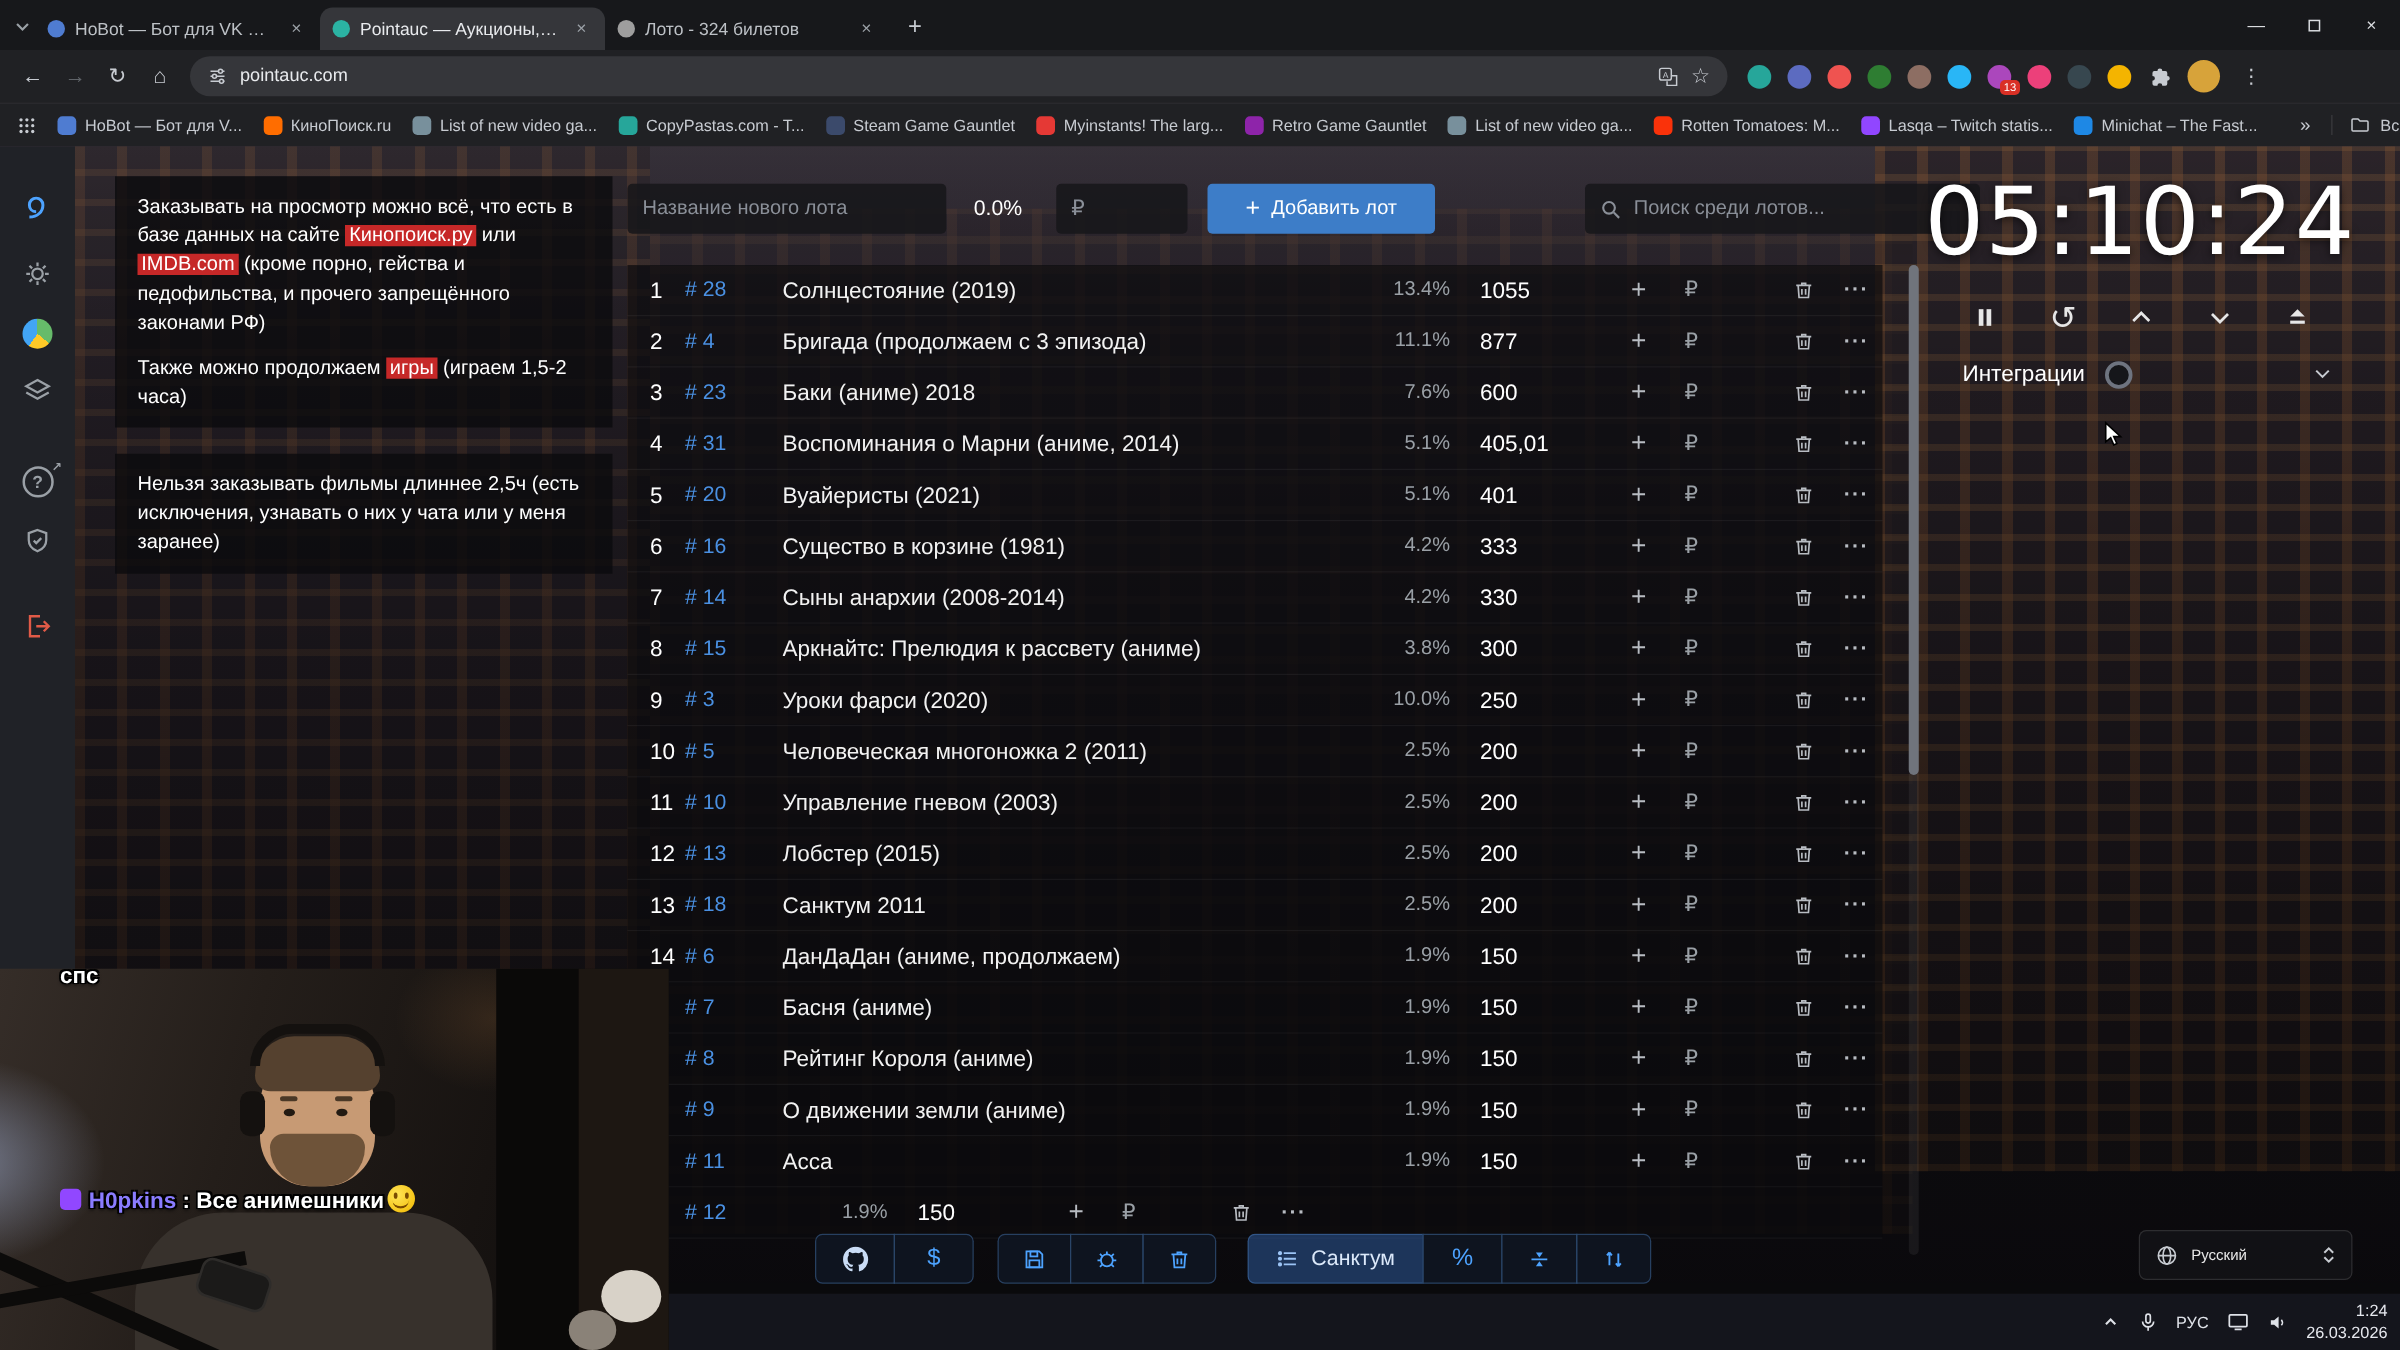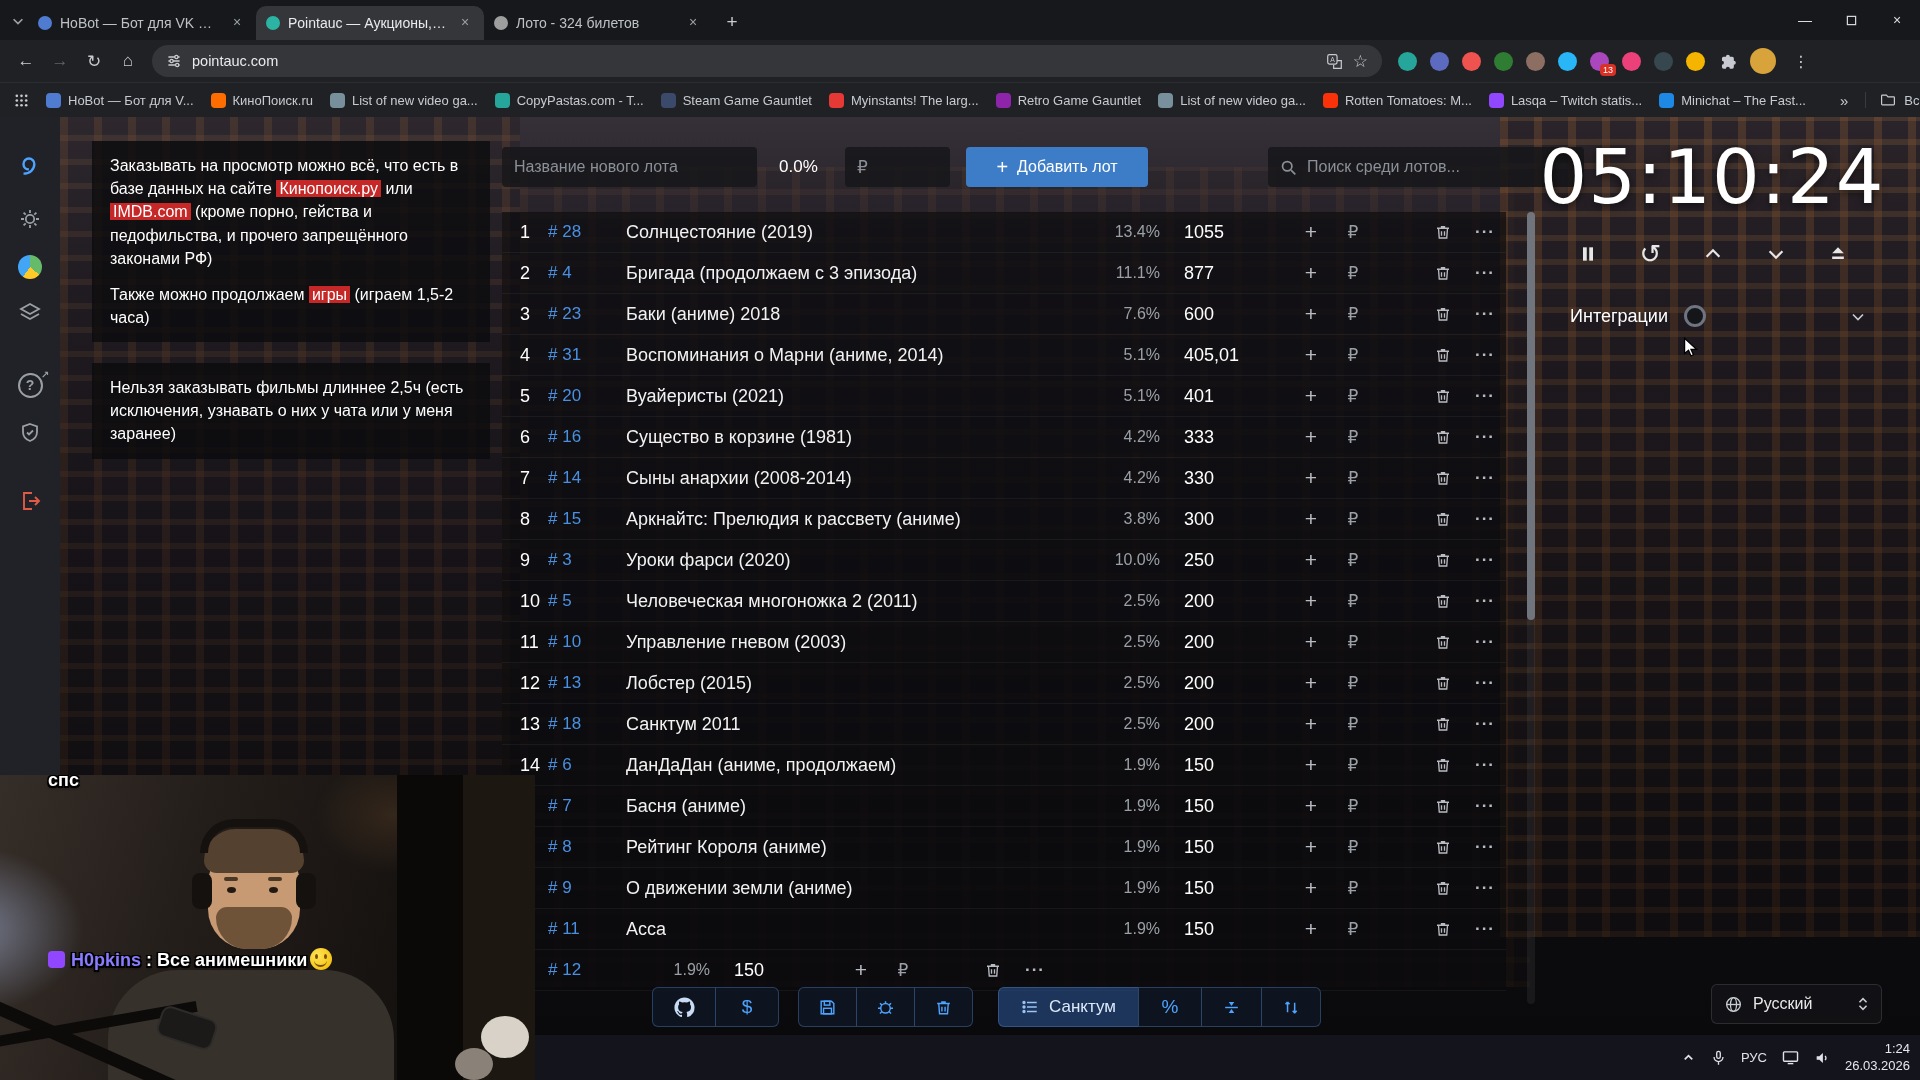--- a/index.html
+++ b/index.html
@@ -108,37 +108,37 @@
   .scroll-thumb { position:absolute; left:1527px; top:95px; width:8px; height:408px; background:#70747c;
                   border-radius:4px; z-index:4; }
 
   
   .timer { position:absolute; left:1522px; top:16px; width:380px; text-align:center; font-size:75px; color:#fff;
            letter-spacing:1px; font-family:"DejaVu Sans",sans-serif; text-shadow:0 2px 8px rgba(0,0,0,.6); z-index:3; }
   .timer-controls { position:absolute; left:1570px; top:119px; width:286px; display:flex;
                     justify-content:space-between; z-index:3; }
   .tc-btn { width:36px; height:36px; display:flex; align-items:center; justify-content:center; color:#e6e6e6; font-size:26px; }
   .integrations { position:absolute; left:1570px; top:172px; width:298px; height:38px; display:flex;
-                  align-items:flex-end; color:#fff; font-size:18px; z-index:3; }
+                  align-items:flex-start; color:#fff; font-size:18px; z-index:3; }
   .toggle { width:22px; height:22px; border-radius:50%; border:3px solid #6e7480; background:#15161a; margin-left:16px; }
   .int-sp { flex:1; }
 
   
   .tb { height:40px; background:rgba(15,22,34,.88); border:1px solid rgba(90,150,220,.35); display:flex;
         align-items:center; justify-content:center; color:#4da3ff; margin-left:-1px; font-size:19px; }
   .tb:first-child { margin-left:0; border-radius:6px 0 0 6px; }
   .tb:last-child { border-radius:0 6px 6px 0; }
   .tgroup { position:absolute; top:870px; display:flex; z-index:6; }
   .gA { left:652px; } .gB { left:798px; } .gC { left:998px; }
   .tb.rules-btn { background:rgba(45,90,155,.55); color:#dce9fa; font-size:17px; gap:10px; width:141px; }
   .bstrip { position:absolute; left:0; top:909px; width:1920px; height:9px; background:#0a0a0c; z-index:5; }
 
   .lang { position:absolute; left:1711px; top:867px; width:171px; height:40px; background:rgba(18,18,22,.92);
           border:1px solid rgba(255,255,255,.12); border-radius:6px; display:flex; align-items:center; gap:10px;
-          padding:0 12px; color:#e8e8e8; font-size:16px; z-index:6; }
+          padding:0 12px; color:#e8e8e8; font-size:12px; z-index:6; }
   .lang .lsp { flex:1; }
 
   
   .taskbar { position:absolute; left:0; top:1035px; width:1920px; height:45px; background:#14151c; z-index:10;
              display:flex; align-items:center; justify-content:flex-end; padding-right:10px; gap:15px; color:#e6e8ee; }
   .tray { display:flex; align-items:center; justify-content:center; color:#dfe2e8; font-size:13px; }
   .clock { text-align:right; font-size:13px; line-height:1.3; }
 
   
   .chat { position:absolute; left:8px; top:645px; width:400px; z-index:30; font-weight:bold; font-size:18px;

